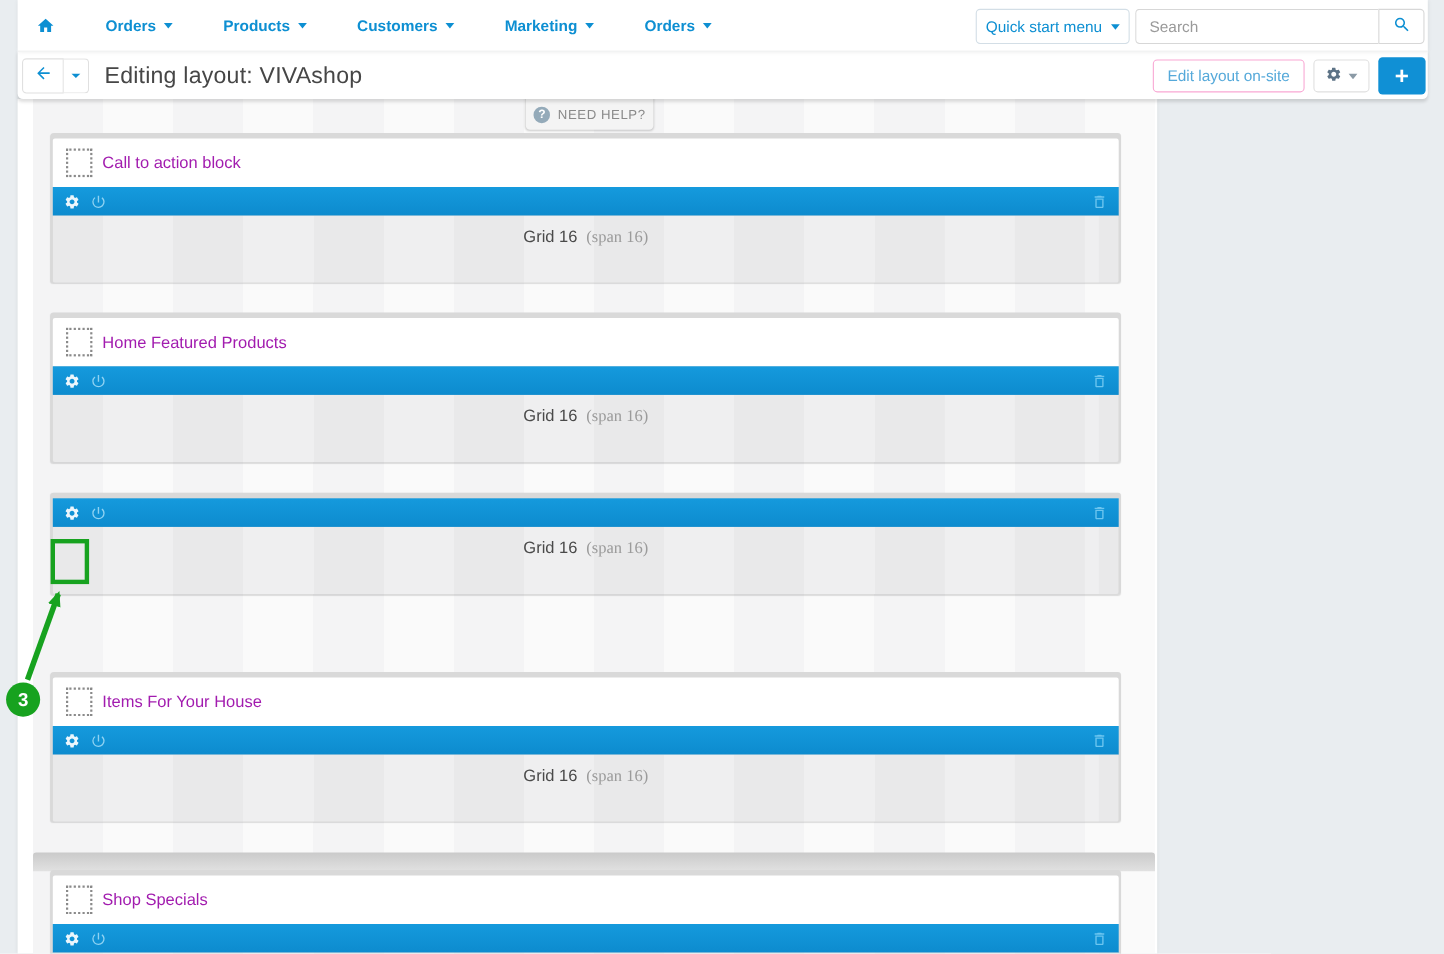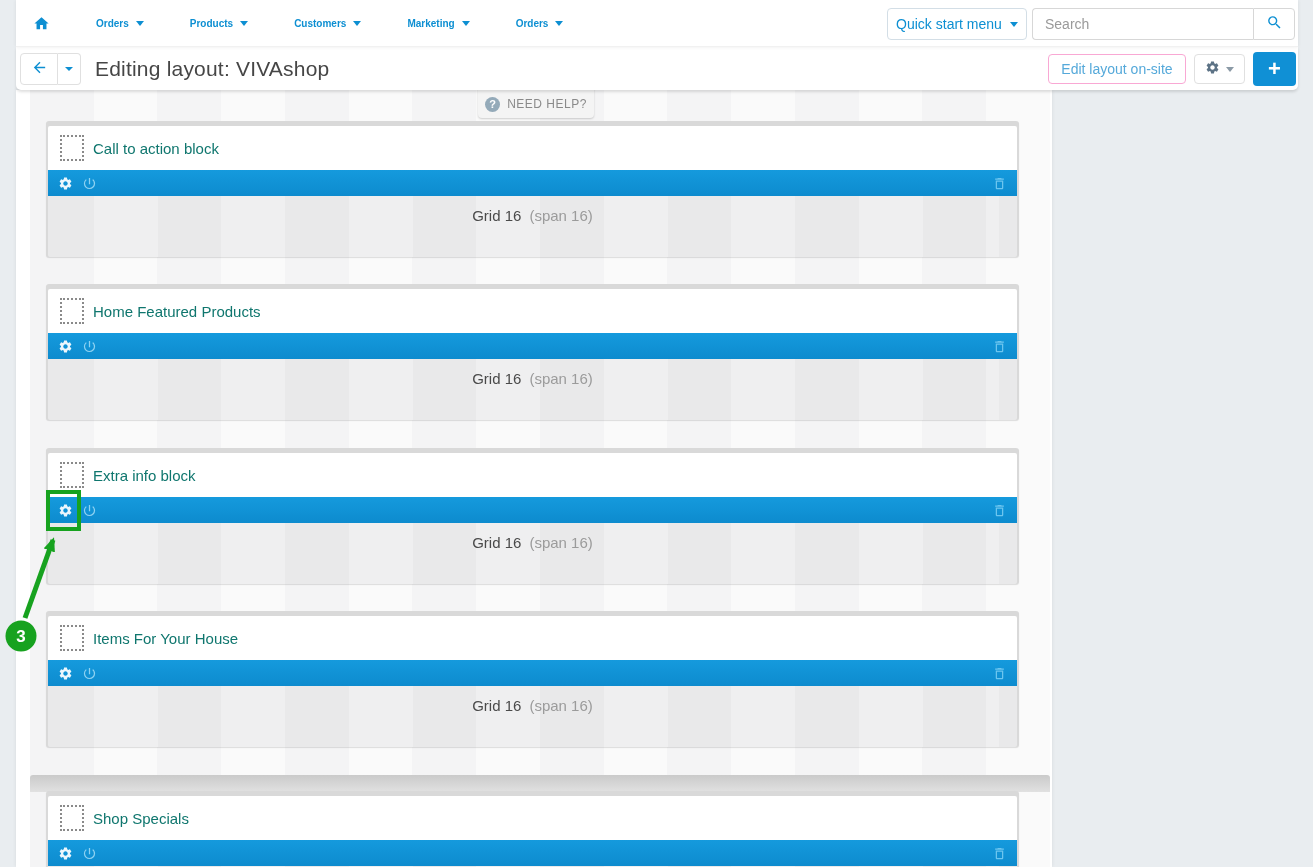--- a/index.html
+++ b/index.html
@@ -15,21 +15,21 @@
     position:absolute; left:16px; top:0; width:1282px; height:47px;
     background:#fff; border-bottom:1px solid #f1f1f1;
     display:flex; align-items:center;
     box-shadow:0 0 4px rgba(0,0,0,.08);
     z-index:5;
   }
   .nav-items { display:flex; align-items:center; gap:46px; padding-left:17px; }
   .nav-home { display:flex; align-items:center; color:#0d8fd2; cursor:pointer; }
   .nav-item {
     display:flex; align-items:center; gap:7px;
-    color:#0d8fd2; font-size:10px; font-weight:bold; cursor:pointer;
+    color:#0d8fd2; font-size:14px; font-weight:bold; cursor:pointer;
   }
   .caret { display:inline-block; width:0; height:0; border-left:4px solid transparent;
     border-right:4px solid transparent; border-top:5px solid currentColor; }
   .quickstart {
     position:absolute; left:871px; top:8px; width:140px; height:32px;
     background:#fff; border:1px solid #d3dee6; border-radius:4px;
     display:flex; align-items:center; justify-content:center; gap:8px;
     color:#0d8fd2; font-size:14px; font-weight:normal; cursor:pointer;
   }
   .searchwrap { position:absolute; left:1016px; top:8px; width:263px; height:32px; display:flex; }
@@ -107,37 +107,37 @@
     background:#d9d9d9; border-radius:3px; padding:5px 2px 0 2px;
     box-shadow:0 1px 1px rgba(0,0,0,.12); z-index:2;
   }
   .block-head {
     height:44px; background:#fff; border-radius:2px 2px 0 0;
     display:flex; align-items:center; padding:0 12px; cursor:move;
   }
   .dotted {
     width:24px; height:26px; border:2px dotted #8a8a8a; background:#fff; margin-right:9px; flex:none;
   }
-  .block-label { font-size:15px; color:#0f766e; }
+  .block-label { font-size:15px; color:#a21caf; }
   .block-bar {
     height:26px; background:linear-gradient(180deg,#159add,#0d8bce);
     display:flex; align-items:center; padding:0 10px; gap:9px;
   }
   .bar-ic { display:flex; align-items:center; cursor:pointer; }
   .ic-gear-w  { color:#ecf6fc; }
   .ic-power   { color:#8fd2f2; }
   .ic-trash   { color:#6cc5ef; margin-left:auto; }
   .block-span {
     height:61px; padding-top:11px; text-align:center;
     background:repeating-linear-gradient(90deg,#e9e9ea 0 63.75px,#efeff0 63.75px 127.5px);
     background-position:-18px 0; border-radius:0 0 2px 2px;
     font-size:15px;
   }
   .grid-label { color:#4a4a4a; }
-  .span-label { color:#9b9b9b; margin-left:8px; }
+  .span-label { color:#9b9b9b; margin-left:8px;font-family:Liberation Serif, serif; }
   
   .container-divider {
     position:absolute; left:14px; top:685px; width:1020px; height:17px;
     background:linear-gradient(180deg,#cacaca,#e1e1e1); border-radius:3px 3px 0 0; z-index:2;
   }
   
   .annotation { position:absolute; left:0; top:0; width:1313px; height:867px; z-index:20; pointer-events:none; }
 </style>
 </head>
 <body>
@@ -270,24 +270,20 @@
             <path d="M16 9v10H8V9h8m-1.5-6h-5l-1 1H5v2h14V4h-3.5l-1-1zM18 7H6v12c0 1.1.9 2 2 2h8c1.1 0 2-.9 2-2V7z"></path>
           </svg>
       </span>
     </div>
     <div class="block-span">
       <span class="grid-label">Grid 16</span><span class="span-label">(span 16)</span>
     </div>
   </div>
 
   <div class="block" style="top:358px">
-    <div class="block-head">
-      <span class="dotted"></span>
-      <span class="block-label">Extra info block</span>
-    </div>
     <div class="block-bar">
       <span class="bar-ic ic-gear-w">
         <svg width="15" height="15" viewBox="0 0 24 24" fill="currentColor">
             <path d="M19.14 12.94c.04-.3.06-.61.06-.94s-.02-.64-.07-.94l2.03-1.58a.49.49 0 0 0 .12-.61l-1.92-3.32a.49.49 0 0 0-.59-.22l-2.39.96a7.07 7.07 0 0 0-1.62-.94l-.36-2.54a.484.484 0 0 0-.48-.41h-3.84c-.24 0-.43.17-.47.41l-.36 2.54c-.59.24-1.13.57-1.62.94l-2.39-.96a.484.484 0 0 0-.59.22L2.74 8.87c-.12.21-.08.47.12.61l2.03 1.58c-.05.3-.09.63-.09.94s.02.64.07.94l-2.03 1.58a.49.49 0 0 0-.12.61l1.92 3.32c.12.22.37.29.59.22l2.39-.96c.5.38 1.03.7 1.62.94l.36 2.54c.05.24.24.41.48.41h3.84c.24 0 .44-.17.47-.41l.36-2.54c.59-.24 1.13-.56 1.62-.94l2.39.96c.22.08.47 0 .59-.22l1.92-3.32c.12-.22.07-.47-.12-.61l-2.01-1.58zM12 15.6c-1.98 0-3.6-1.62-3.6-3.6s1.62-3.6 3.6-3.6 3.6 1.62 3.6 3.6-1.62 3.6-3.6 3.6z"></path>
           </svg>
       </span>
       <span class="bar-ic ic-power">
         <svg width="15" height="15" viewBox="0 0 24 24" fill="currentColor">
             <path d="M13 3h-2v10h2V3zm4.83 2.17l-1.42 1.42A6.92 6.92 0 0 1 19 12c0 3.87-3.13 7-7 7A6.995 6.995 0 0 1 7.58 6.58L6.17 5.17A8.932 8.932 0 0 0 3 12a9 9 0 0 0 18 0c0-2.74-1.23-5.18-3.17-6.83z"></path>
           </svg>

